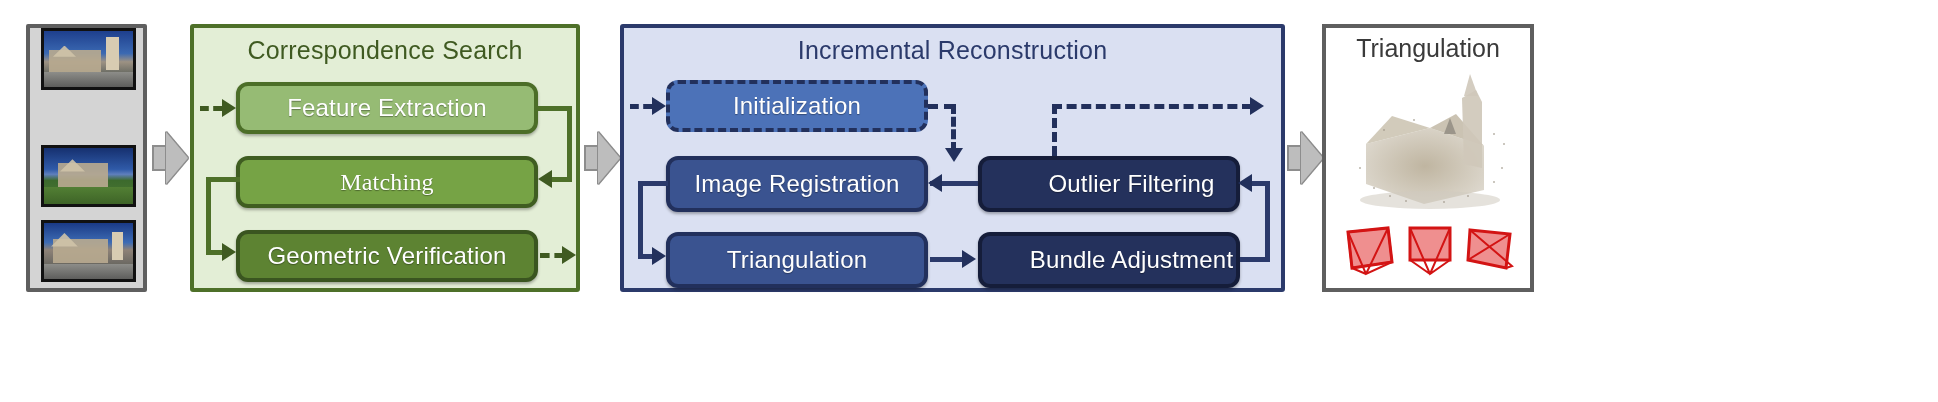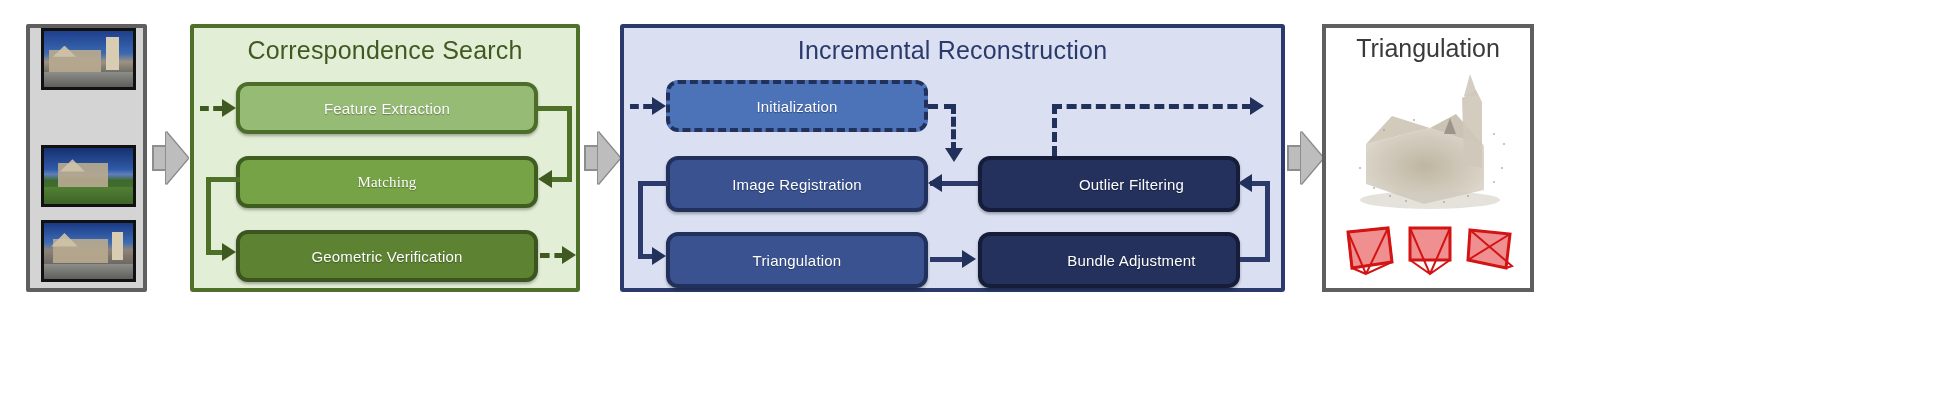--- a/index.html
+++ b/index.html
@@ -68,21 +68,21 @@
   .panel-blue{
     left:620px;top:24px;width:665px;height:268px;
     background:#dae0f2;border:4px solid #2b3a6b;
   }
   .panel-blue .panel-title{color:#2b3a6b;}
 
   
   .box{
     position:absolute;box-sizing:border-box;border-radius:12px;
     display:flex;align-items:center;justify-content:center;
-    color:#ffffff;font-size:15px;letter-spacing:.2px;
+    color:#ffffff;font-size:24px;letter-spacing:.2px;
     text-shadow:0 1px 1px rgba(0,0,0,.35);
     box-shadow:0 2px 3px rgba(0,0,0,.30);
   }
   .g-light{background:#96bb74;border:4px solid #4c6e28;}
   .g-mid  {background:#76a345;border:4px solid #3f5d21;}
   .g-dark {background:#5d8332;border:4px solid #3a5520;}
   .b-light{background:#4c72b8;border:4px dashed #22305c;box-shadow:none;}
   .b-mid  {background:#3a5390;border:4px solid #22305c;}
   .b-dark {background:#24315c;border:4px solid #151d3a;padding-left:45px;}
 

